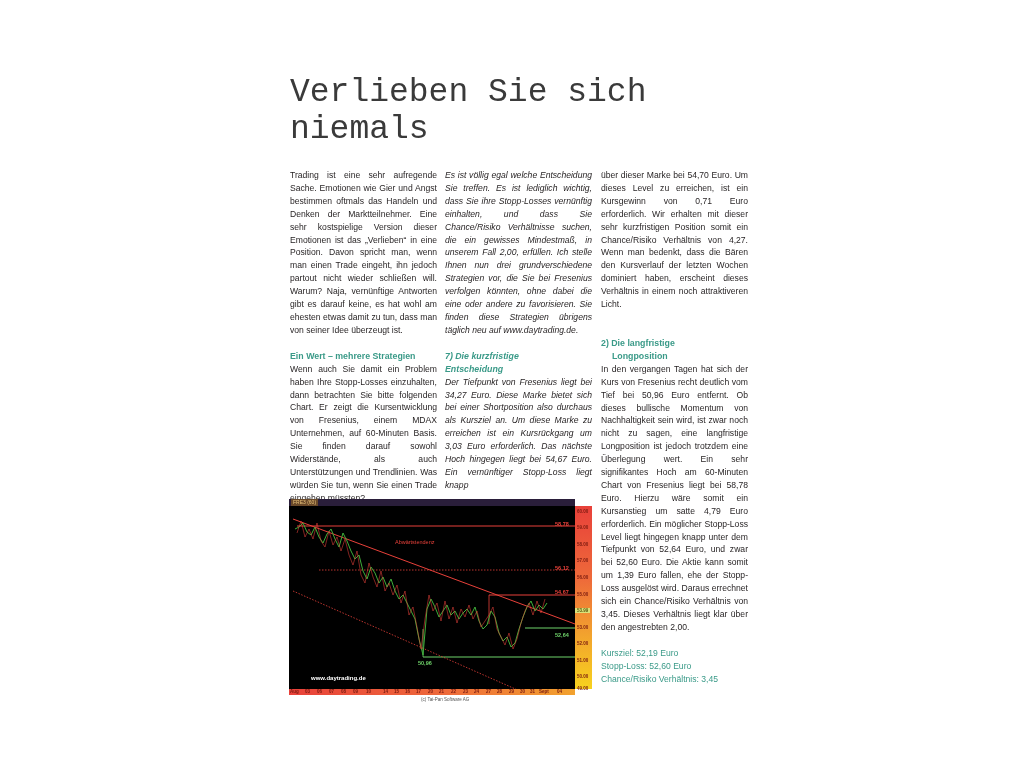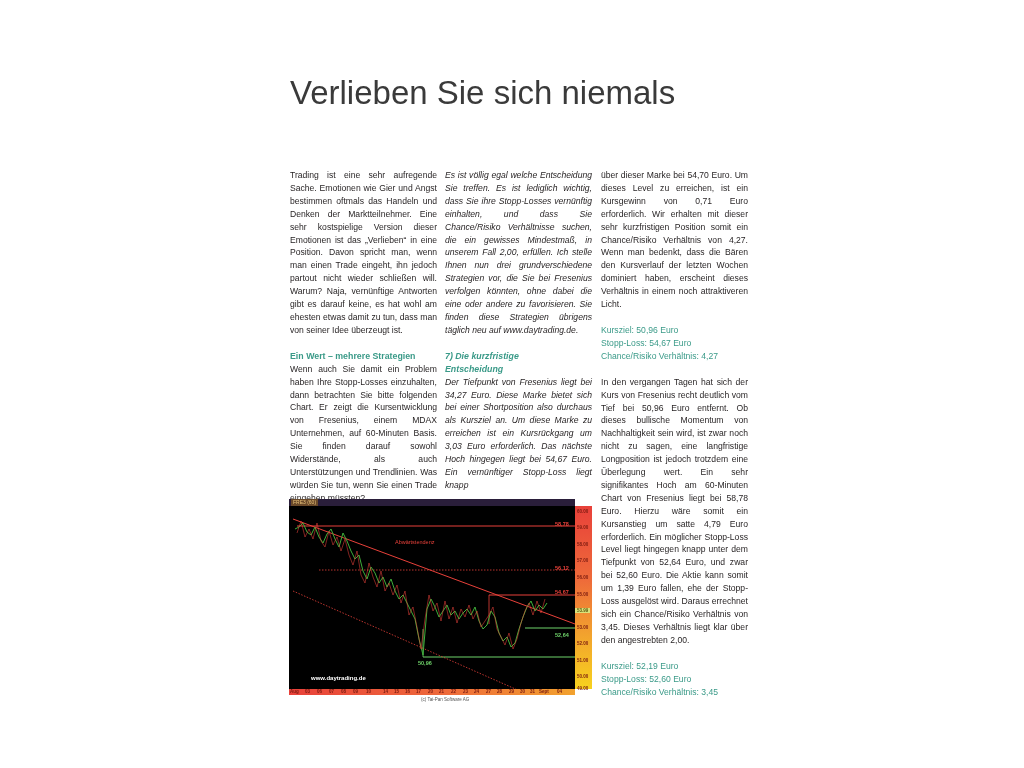--- a/index.html
+++ b/index.html
@@ -3,21 +3,21 @@
 <meta charset="utf-8">
 <style>
   html, body { margin: 0; padding: 0; }
   body {
     width: 1024px; height: 768px; background: #ffffff; position: relative; overflow: hidden;
     font-family: "Liberation Sans", sans-serif; color: #231f20;
   }
   .page { position: absolute; left: 0; top: 0; width: 1024px; height: 768px; }
   .title {
     position: absolute; left: 290px; top: 74px; width: 420px;
-    font-family: Liberation Sans, sans-serif;
+    font-family: Liberation Mono, monospace;
     font-size: 33px; line-height: 37px; color: #3a3a3a; font-weight: normal; margin: 0;
   }
   .col {
     position: absolute; top: 169px; width: 147px;
     font-size: 8.6px; line-height: 12.9px; text-align: justify; color: #231f20;
     font-family: "Liberation Sans", sans-serif;
   }
   .col p { margin: 0; }
   .col1 { left: 290px; }
   .col2 { left: 445px; font-style: italic; }
@@ -80,26 +80,25 @@
     <p class="subhead">
       <span>7) Die kurzfristige</span><br>
       <span>Entscheidung</span>
     </p>
     <p>Der Tiefpunkt von Fresenius liegt bei 34,27 Euro. Diese Marke bietet sich bei einer Shortposition also durchaus als Kursziel an. Um diese Marke zu erreichen ist ein Kursrückgang um 3,03 Euro erforderlich. Das nächste Hoch hingegen liegt bei 54,67 Euro. Ein vernünftiger Stopp-Loss liegt knapp</p>
   </div>
 
   <div class="col col3">
     <p>über dieser Marke bei 54,70 Euro. Um dieses Level zu erreichen, ist ein Kursgewinn von 0,71 Euro erforderlich. Wir erhalten mit dieser sehr kurzfristigen Position somit ein Chance/Risiko Verhältnis von 4,27. Wenn man bedenkt, dass die Bären den Kursverlauf der letzten Wochen dominiert haben, erscheint dieses Verhältnis in einem noch attraktiveren Licht.</p>
     <div class="gap"></div>
-    <div class="facts">
-      <div>Kursziel: 50,96 Euro</div>
-      <div>Stopp-Loss: 54,67 Euro</div>
-      <div>Chance/Risiko Verhältnis: 4,27</div>
-    </div>
     <div class="gap"></div>
+    <p class="subhead">
+      <span>2) Die langfristige</span><br>
+      <span class="indent2" style="padding-left:11px">Longposition</span>
+    </p>
     <p>In den vergangen Tagen hat sich der Kurs von Fresenius recht deutlich vom Tief bei 50,96 Euro entfernt. Ob dieses bullische Momentum von Nachhaltigkeit sein wird, ist zwar noch nicht zu sagen, eine langfristige Longposition ist jedoch trotzdem eine Überlegung wert. Ein sehr signifikantes Hoch am 60-Minuten Chart von Fresenius liegt bei 58,78 Euro. Hierzu wäre somit ein Kursanstieg um satte 4,79 Euro erforderlich. Ein möglicher Stopp-Loss Level liegt hingegen knapp unter dem Tiefpunkt von 52,64 Euro, und zwar bei 52,60 Euro. Die Aktie kann somit um 1,39 Euro fallen, ehe der Stopp-Loss ausgelöst wird. Daraus errechnet sich ein Chance/Risiko Verhältnis von 3,45. Dieses Verhältnis liegt klar über den angestrebten 2,00.</p>
     <div class="gap"></div>
     <div class="facts">
       <div>Kursziel: 52,19  Euro</div>
       <div>Stopp-Loss: 52,60 Euro</div>
       <div>Chance/Risiko Verhältnis: 3,45</div>
     </div>
   </div>
 
   <div class="chart">

